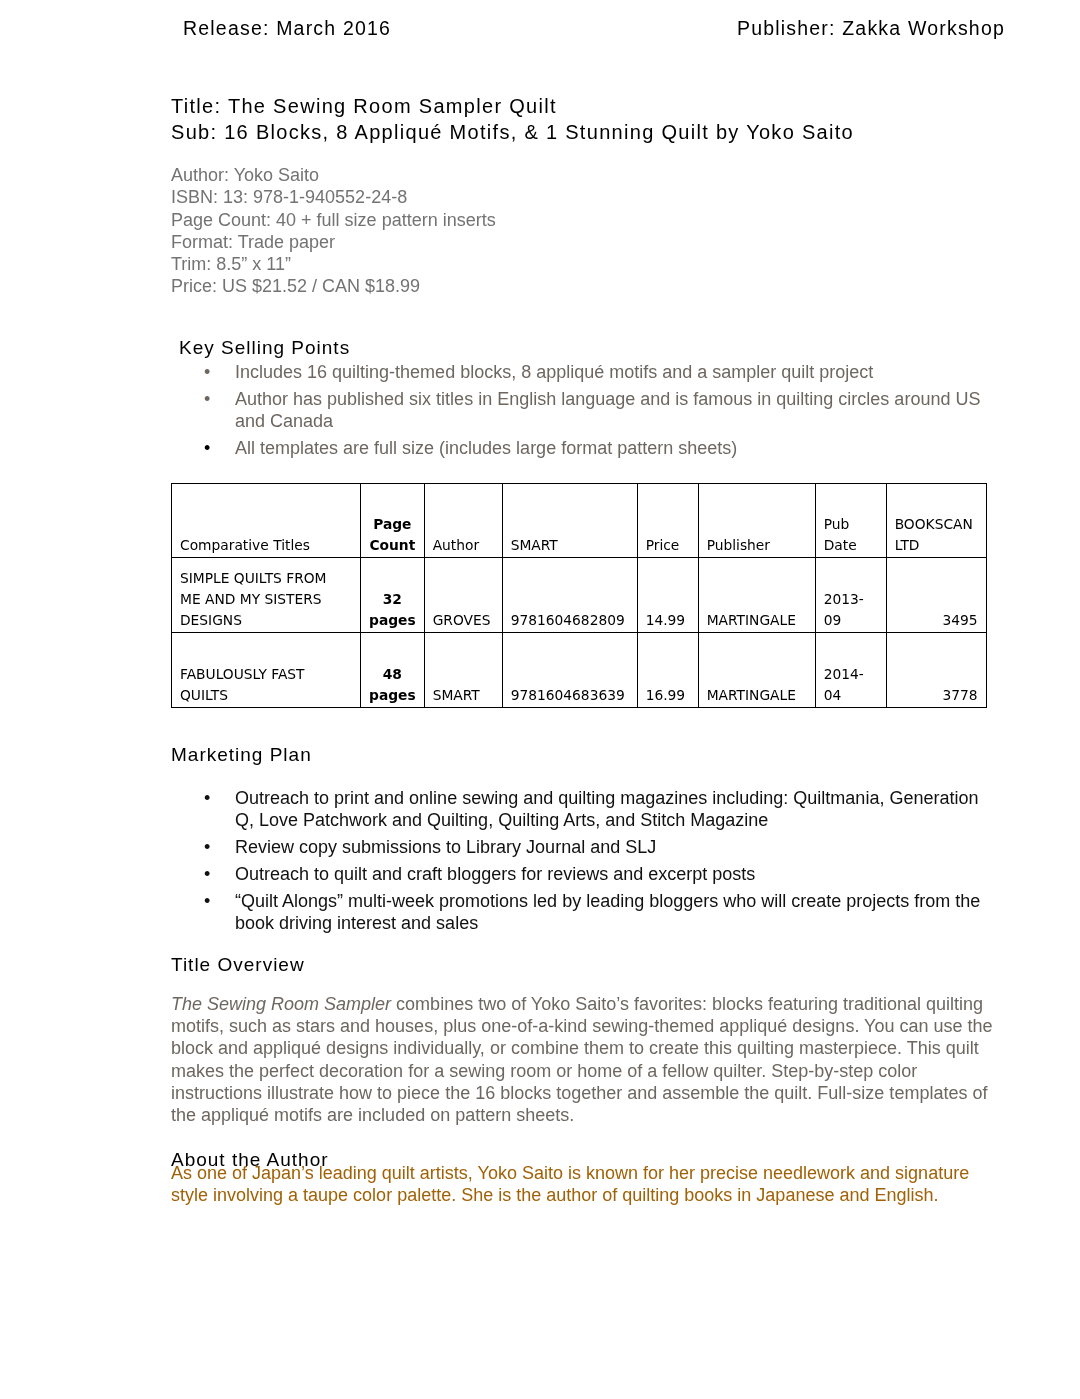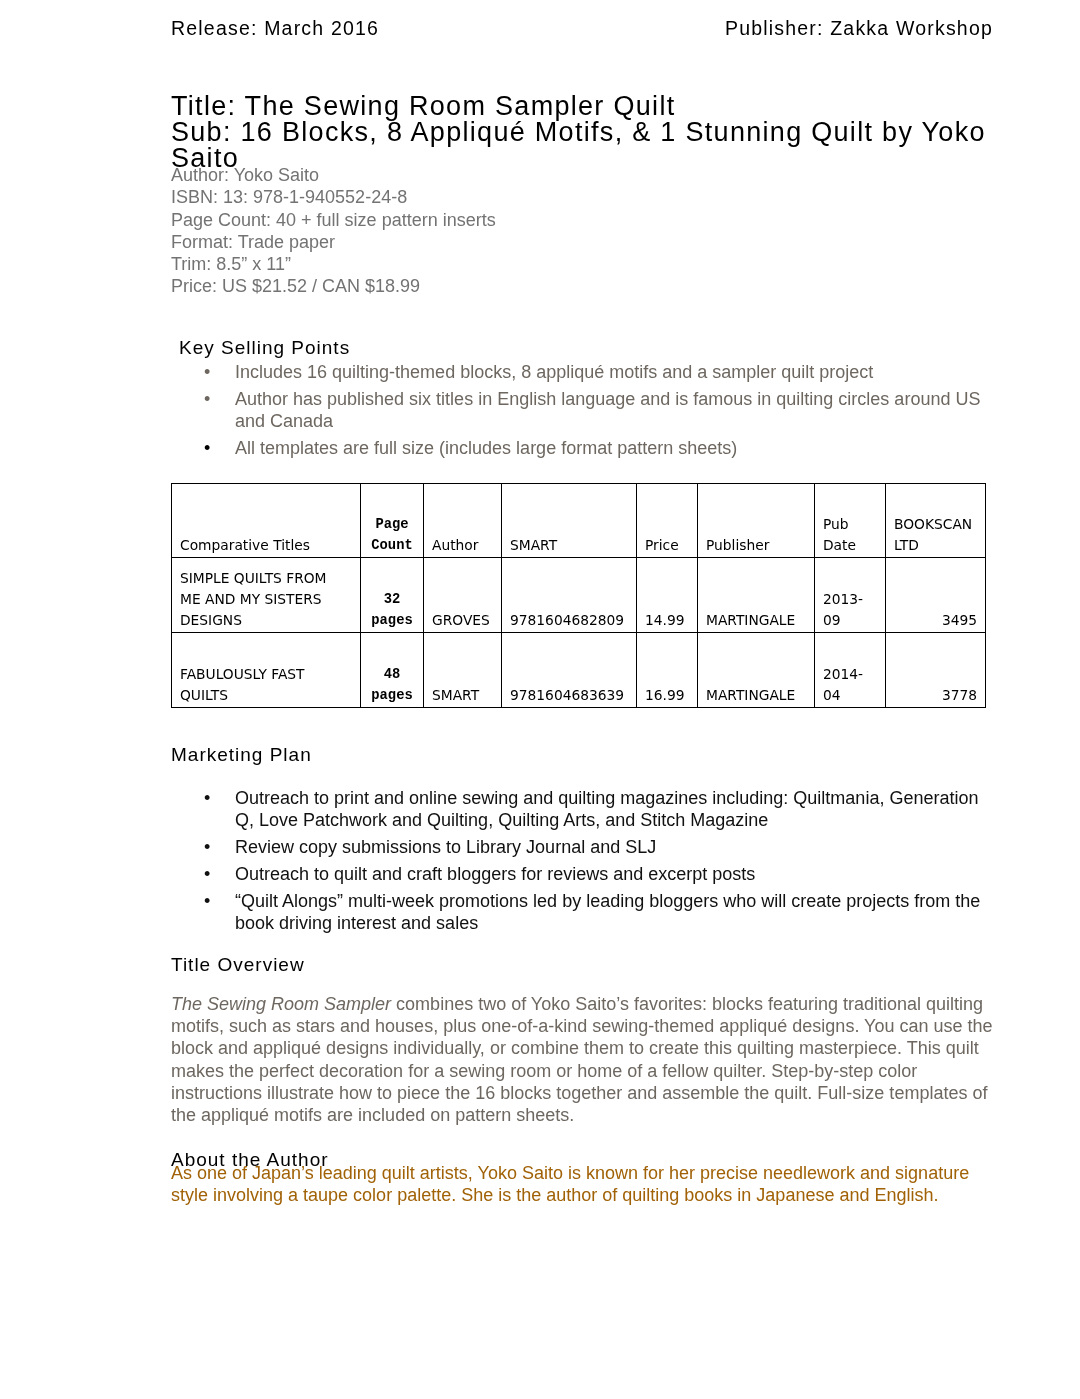--- a/index.html
+++ b/index.html
@@ -1,32 +1,32 @@
 <!DOCTYPE html>
 <html><head>
 <meta charset="utf-8">
 <style>
   html, body { margin: 0; padding: 0; background: #ffffff; }
   body { width: 1080px; height: 1399px; position: relative; overflow: hidden; color: #000; }
   .page { position: absolute; left: 171px; top: 0; width: 825px; }
   .hdr { font-family: "Liberation Sans", sans-serif; letter-spacing: 1.2px; font-size: 19.5px; }
-  .top-row { position: absolute; top: 17px; left: 0; width: 822px; display: flex; justify-content: space-between; }
-  .title-block { position: absolute; top: 93px; left: 0; font-size: 27px; line-height: 26px; letter-spacing: 1.3px; font-family: "Liberation Sans", sans-serif; }
+  .top-row { position: absolute; top: 17px; left: 12px; width: 822px; display: flex; justify-content: space-between; }
+  .title-block { position: absolute; top: 93px; left: 0; font-size: 20px; line-height: 26px; letter-spacing: 1.3px; font-family: "Liberation Sans", sans-serif; }
   .meta { position: absolute; top: 164px; left: 0; font-family: "Liberation Sans", sans-serif; font-size: 18px; line-height: 22.3px; color: #737373; }
   .meta div { white-space: nowrap; }
   .section-h { position: absolute; left: 0; font-family: "Liberation Sans", sans-serif; font-size: 19px; letter-spacing: 1px; }
   ul.bul { position: absolute; left: 0; margin: 0; padding: 0; list-style: none; width: 825px; font-family: "Liberation Sans", sans-serif; font-size: 18px; line-height: 22px; }
   ul.bul li { position: relative; padding-left: 64px; margin-bottom: 5px; }
   ul.bul li .dot { position: absolute; left: 33px; top: 0; }
   .gray { color: #6d6760; }
   .gray .dot { color: #6d6760; }
   .blackbul .dot { color: #000; }
   table.comp { position: absolute; top: 483px; left: 0; border-collapse: collapse; font-family: "DejaVu Sans", sans-serif; font-size: 13.8px; }
   table.comp td { border: 1.5px solid #000; vertical-align: bottom; padding: 0 8px 1px 8px; line-height: 21px; }
-  table.comp td.b { font-weight: bold; text-align: center; font-family: Liberation Mono, monospace; }
+  table.comp td.b { font-weight: bold; text-align: center; }
   table.comp td.r { text-align: right; }
   table.comp tr.hrow td { height: 72px; }
   table.comp tr.r1 td { height: 73px; }
   table.comp tr.r2 td { height: 73px; }
   .para { position: absolute; left: 0; width: 830px; font-family: "Liberation Sans", sans-serif; font-size: 18px; line-height: 22.2px; }
   .para em { font-style: italic; }
 </style>
 </head>
 <body>
 

